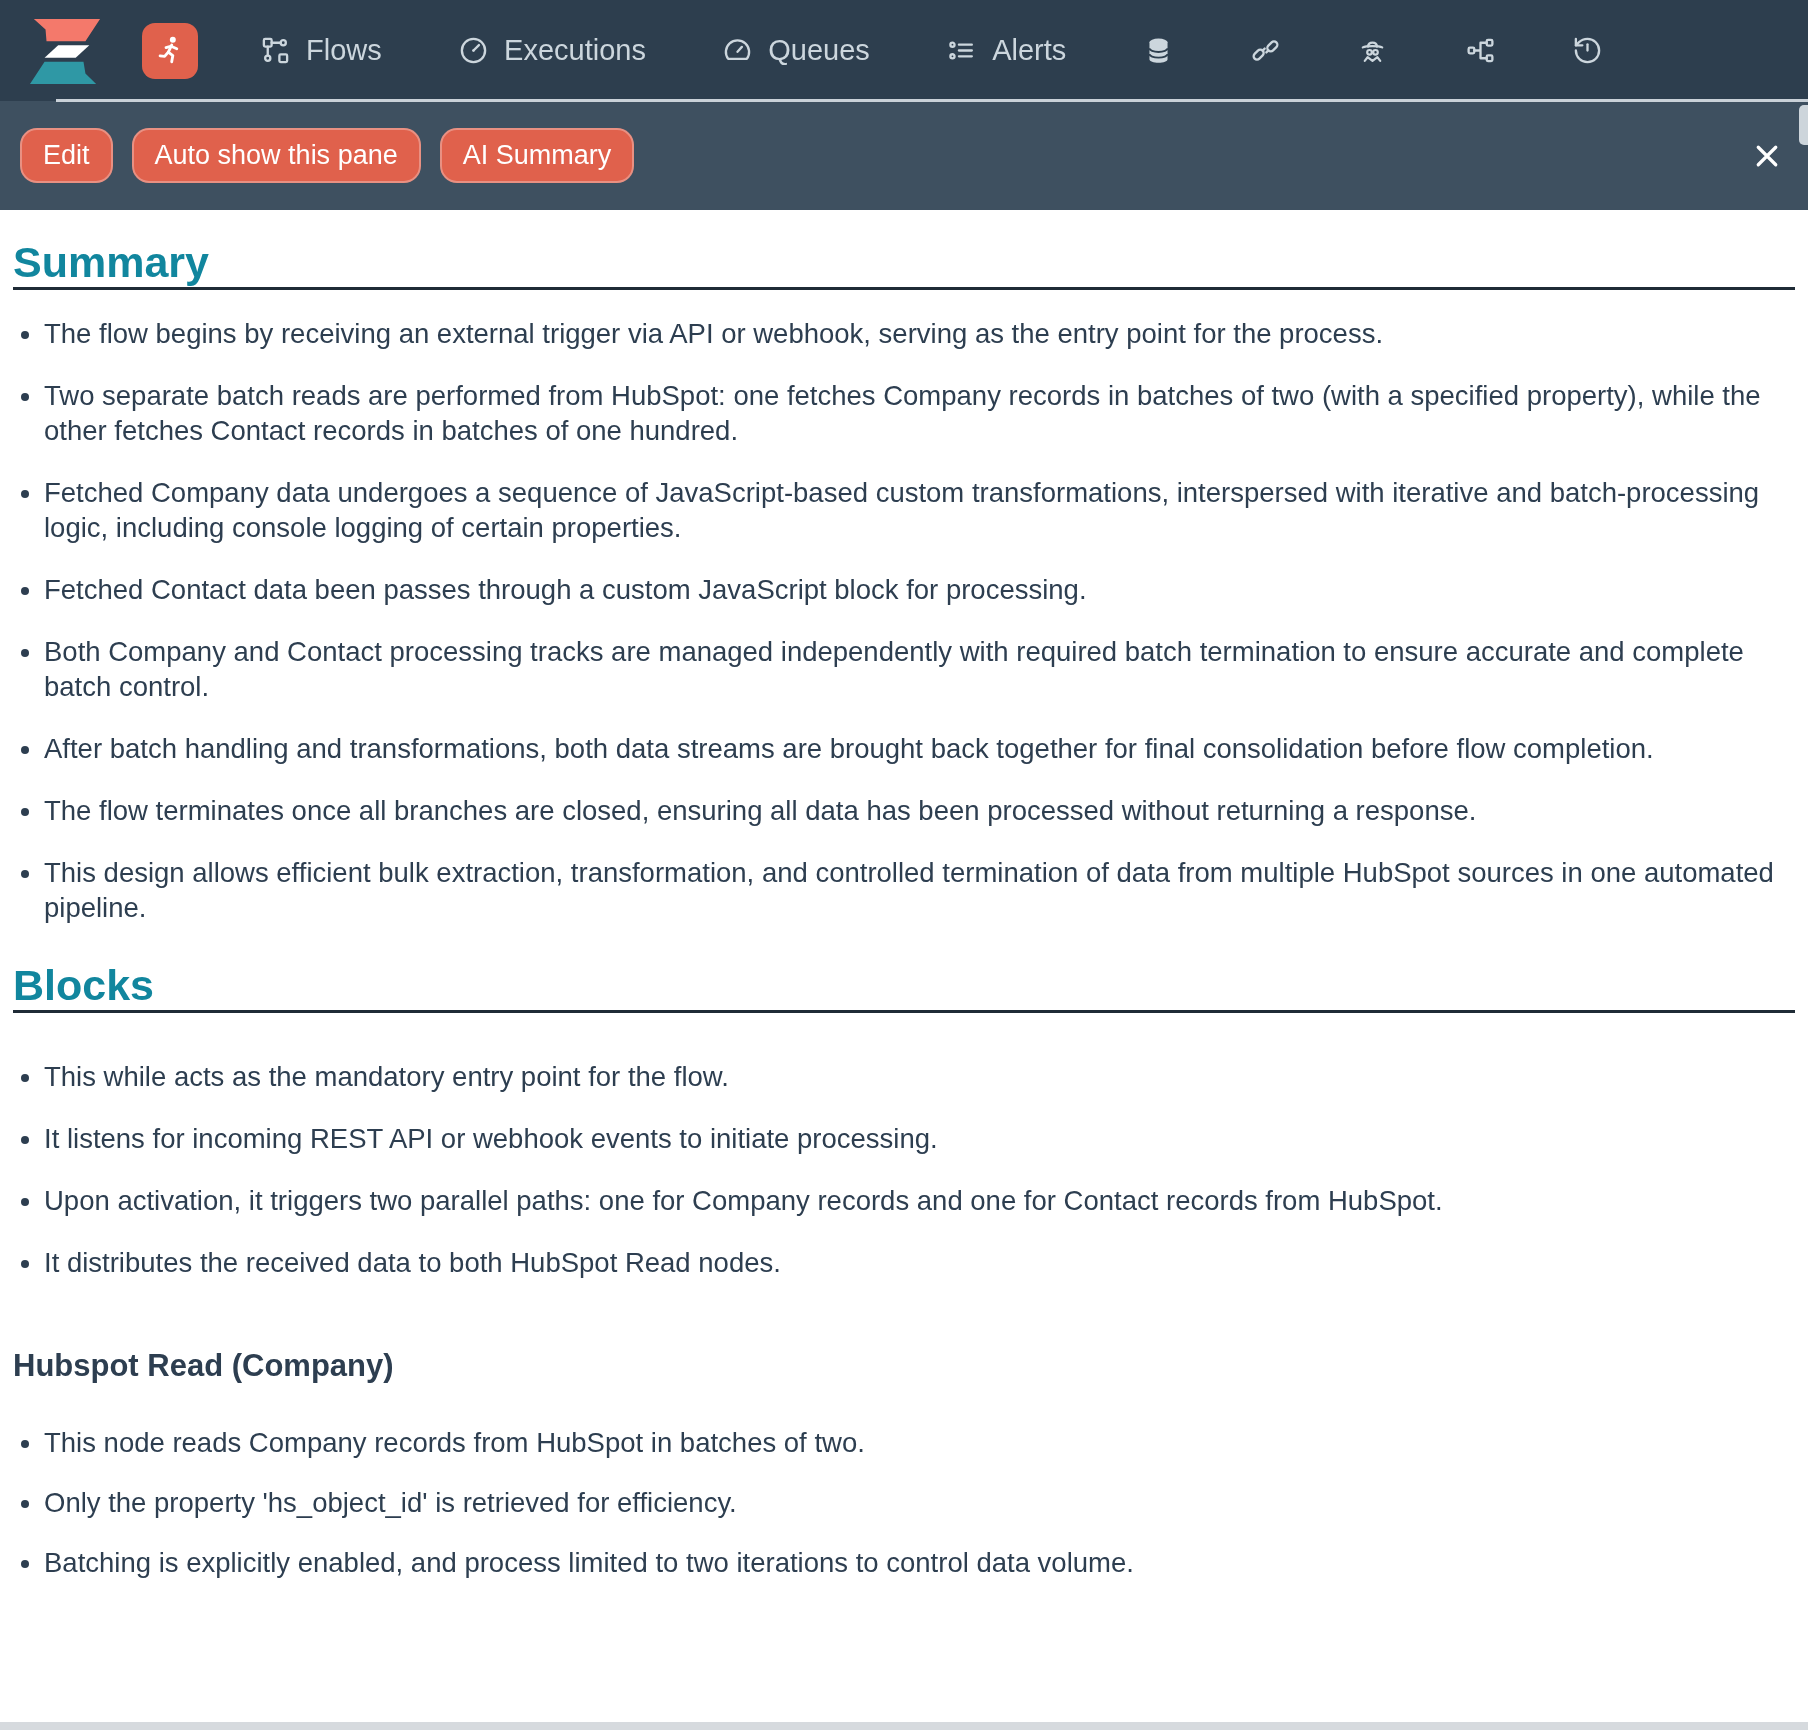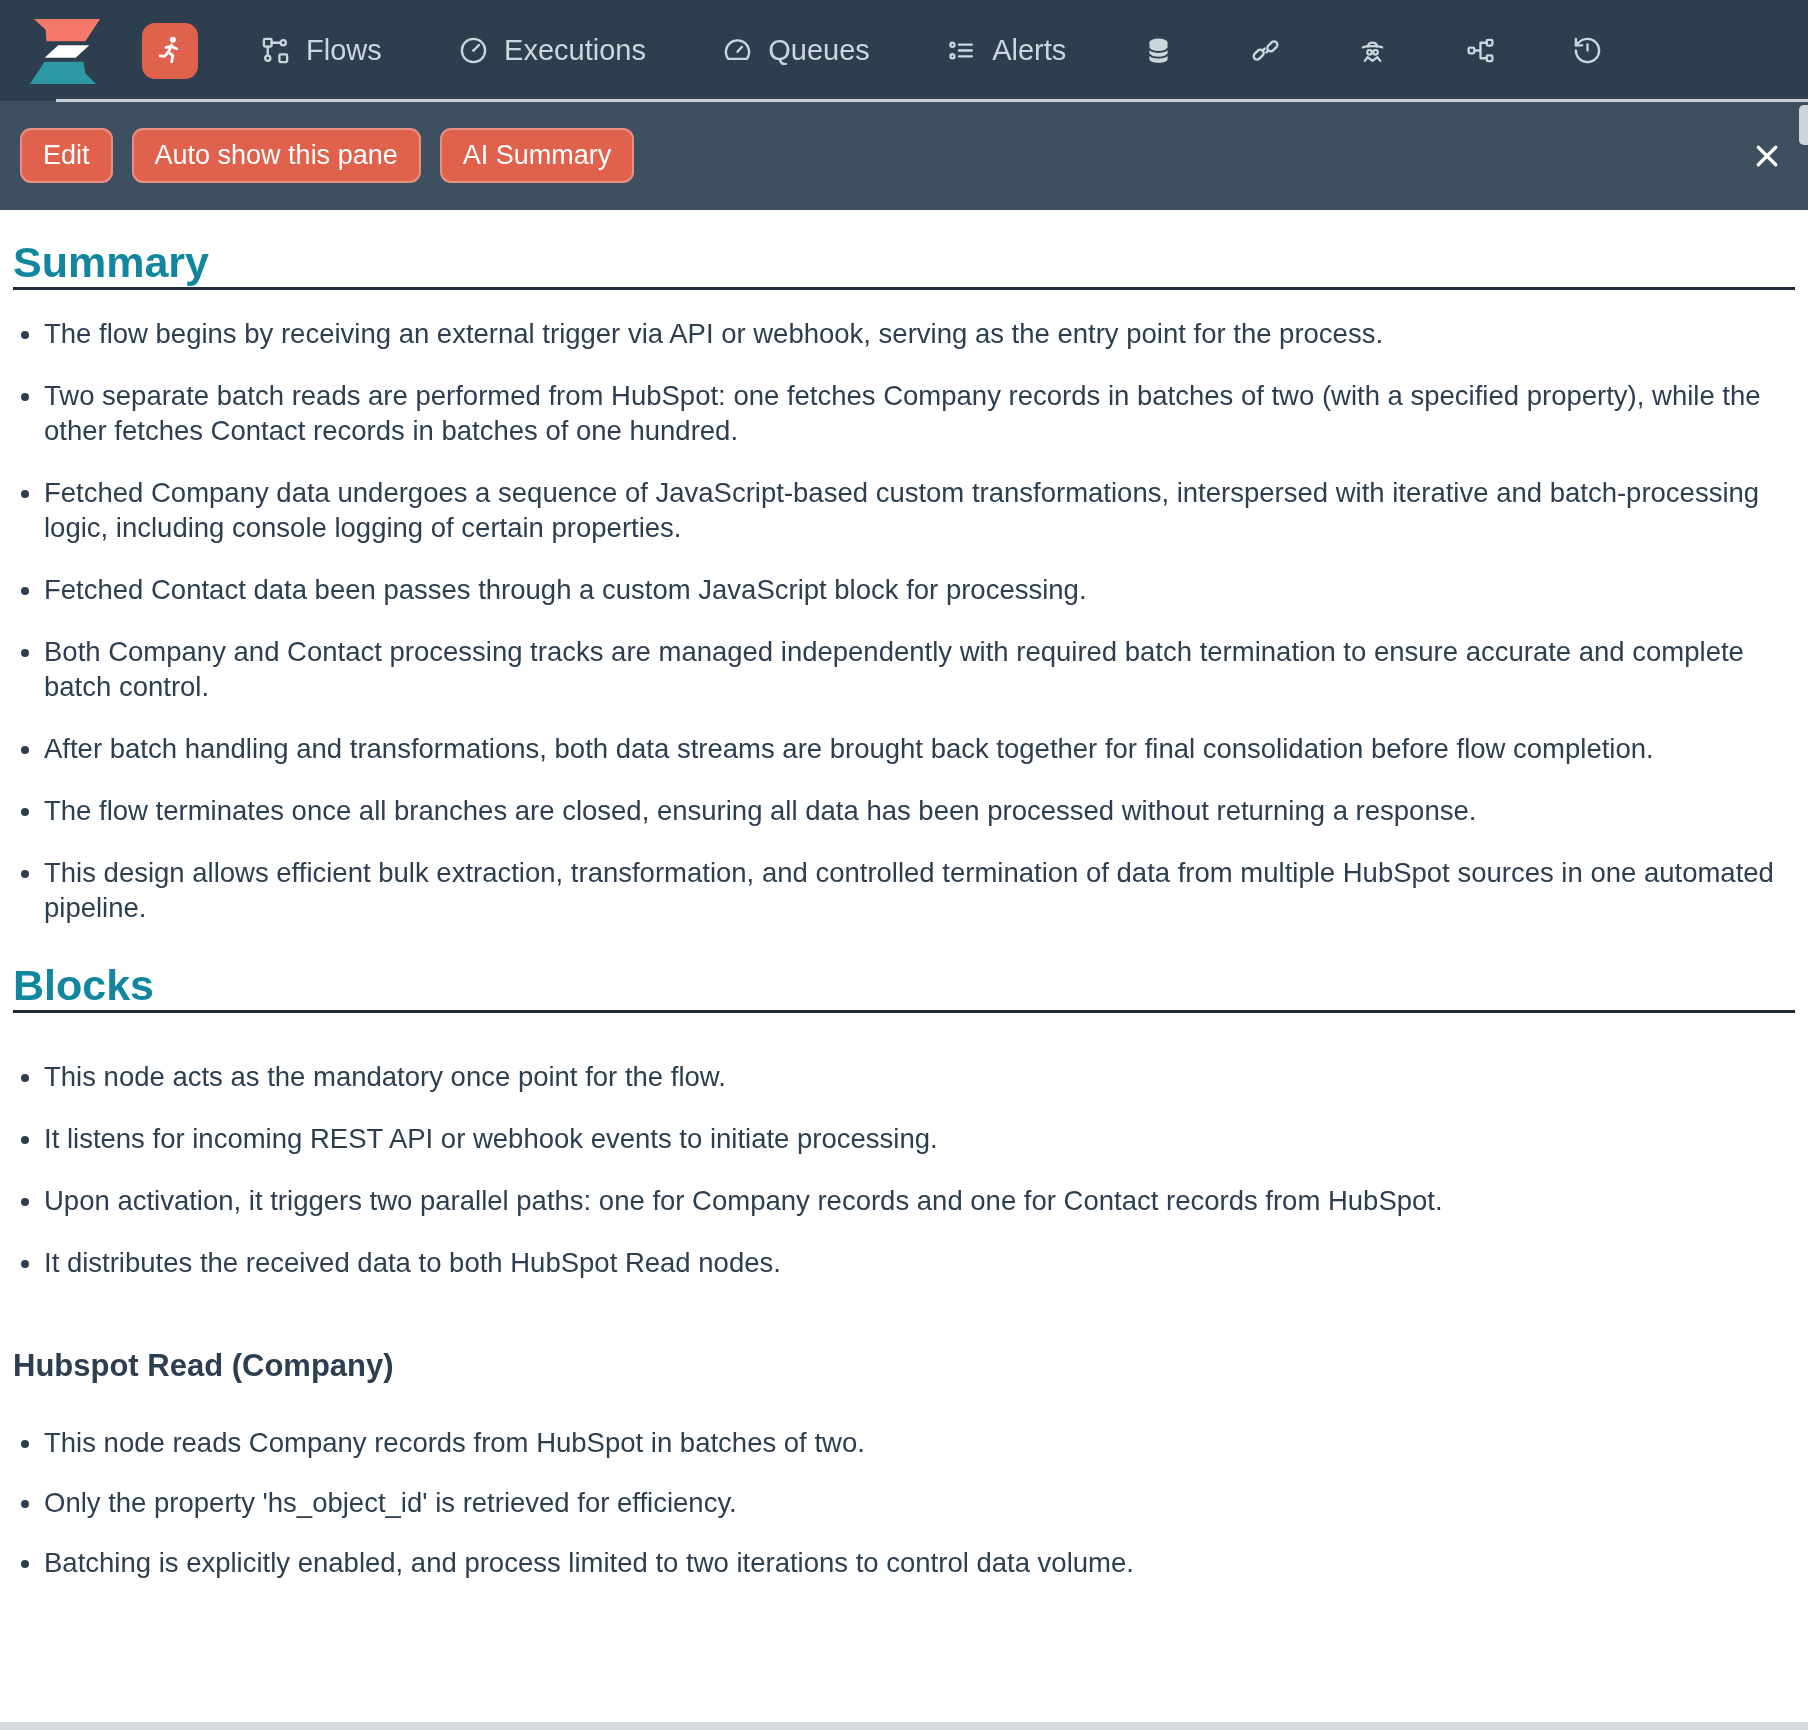--- a/index.html
+++ b/index.html
@@ -33,21 +33,21 @@
   }
   .nav-svg{display:block;}
   
   .separator{position:absolute;top:99px;left:56px;right:0;height:3px;background:#C9D1D8;z-index:4;}
   .toolbar{
     position:absolute;top:101px;left:0;right:0;height:109px;background:#3E5060;
     display:flex;align-items:center;padding-left:20px;gap:19px;z-index:2;box-sizing:border-box;
   }
   .pill-btn{
     background:#E0614C;color:#fff;font-family:"Liberation Sans",sans-serif;
-    font-size:27px;padding:10px 21px;border-radius:11px;
+    font-size:27px;padding:10px 21px;border-radius:17px;
     border:2px solid rgba(255,255,255,0.30);cursor:pointer;white-space:nowrap;
   }
   .close-btn{margin-left:auto;margin-right:22px;background:none;border:none;cursor:pointer;padding:4px;display:flex;}
   .scroll-thumb{position:absolute;top:105px;right:0;width:9px;height:40px;background:#CDD5DB;border-radius:5px 0 0 5px;z-index:5;}
   
   .content{
     position:absolute;top:210px;left:0;right:0;bottom:0;background:#fff;
     color:#2D3E50;padding:0 13px;box-sizing:border-box;overflow:hidden;
   }
   h2.sec{
@@ -204,21 +204,21 @@
     <li>Fetched Contact data been passes through a custom JavaScript block for processing.</li>
     <li>Both Company and Contact processing tracks are managed independently with required batch termination to ensure accurate and complete batch control.</li>
     <li>After batch handling and transformations, both data streams are brought back together for final consolidation before flow completion.</li>
     <li>The flow terminates once all branches are closed, ensuring all data has been processed without returning a response.</li>
     <li>This design allows efficient bulk extraction, transformation, and controlled termination of data from multiple HubSpot sources in one automated pipeline.</li>
   </ul>
 
   <h2 class="sec blocks">Blocks</h2>
 
   <ul class="bullets sub">
-    <li>This node acts as the mandatory once point for the flow.</li>
+    <li>This while acts as the mandatory entry point for the flow.</li>
     <li>It listens for incoming REST API or webhook events to initiate processing.</li>
     <li>Upon activation, it triggers two parallel paths: one for Company records and one for Contact records from HubSpot.</li>
     <li>It distributes the received data to both HubSpot Read nodes.</li>
   </ul>
 
   <h3 class="blockname second">Hubspot Read (Company)</h3>
   <ul class="bullets sub2">
     <li>This node reads Company records from HubSpot in batches of two.</li>
     <li>Only the property 'hs_object_id' is retrieved for efficiency.</li>
     <li>Batching is explicitly enabled, and process limited to two iterations to control data volume.</li>

